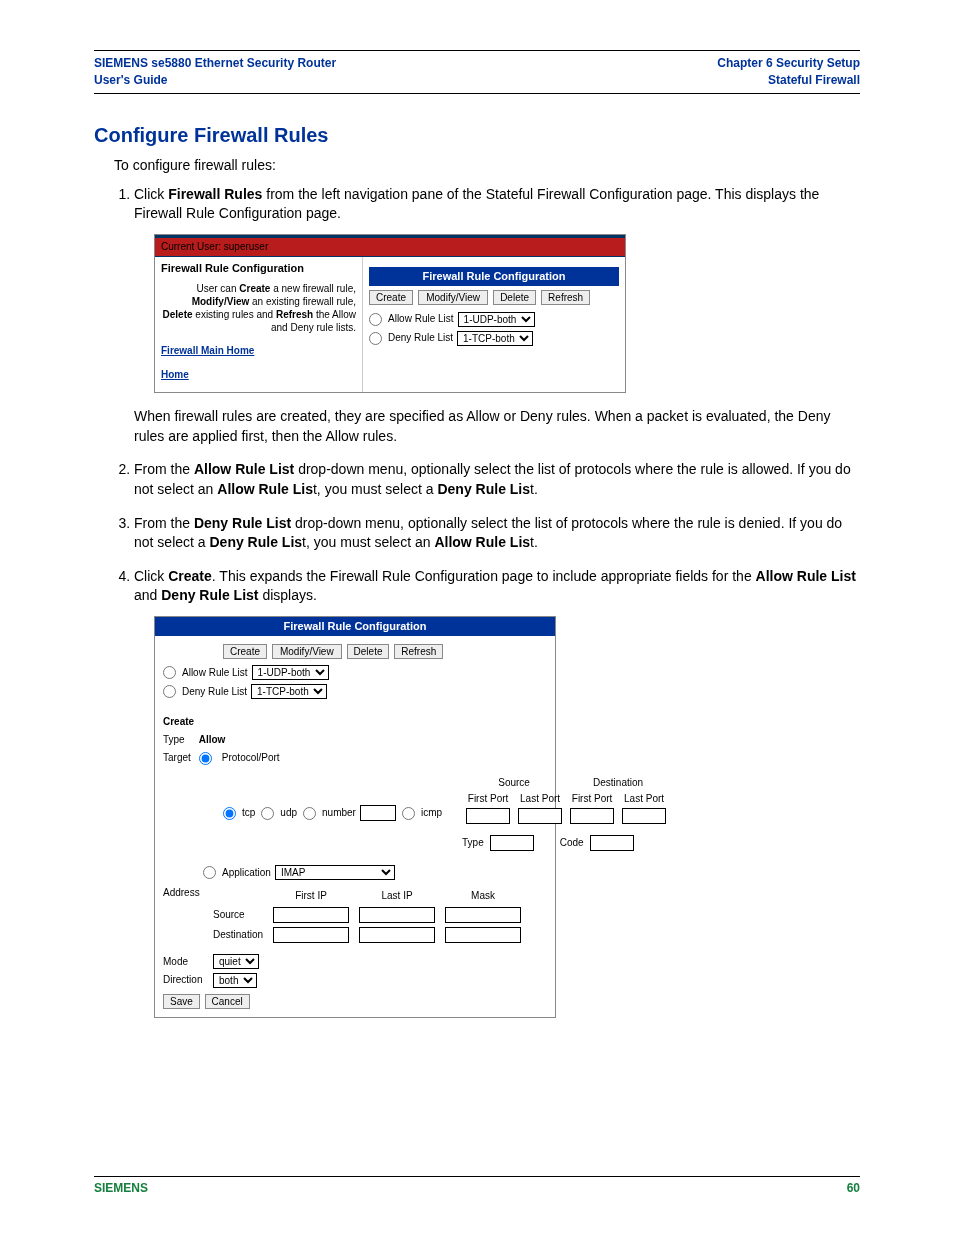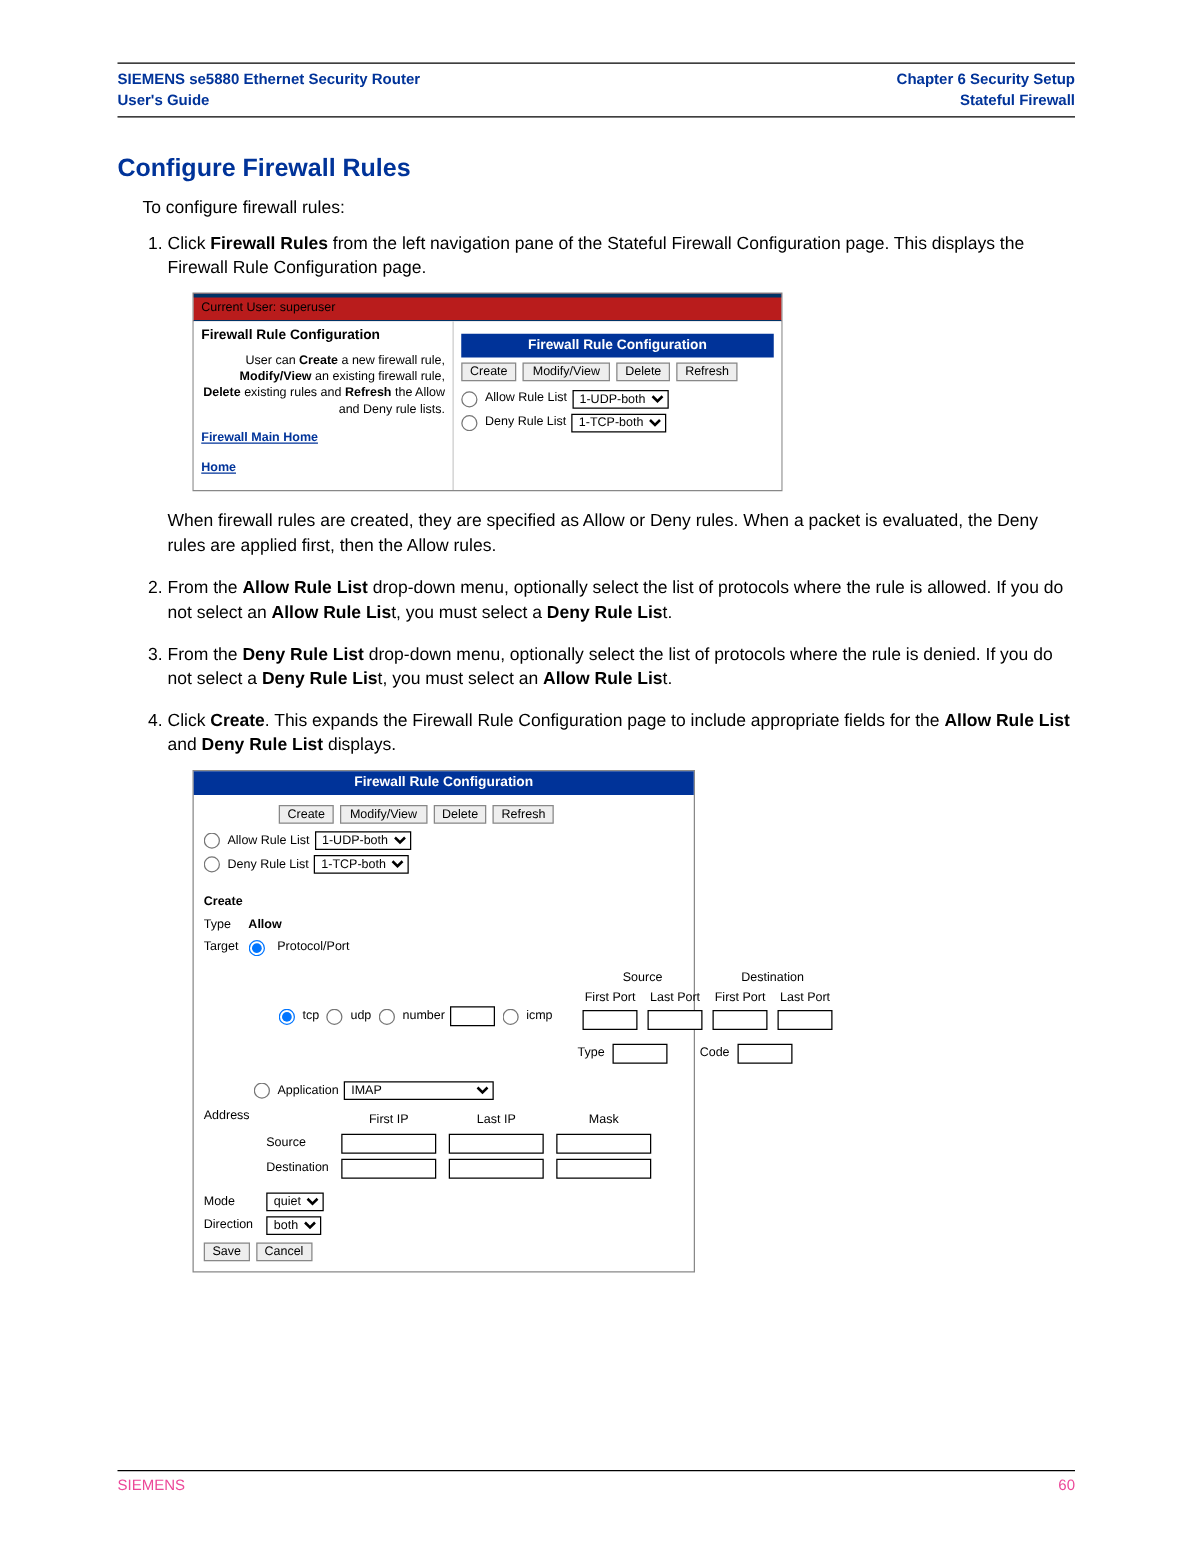--- a/index.html
+++ b/index.html
@@ -133,22 +133,22 @@
   .footer {
     position: absolute;
     bottom: 40px;
     left: 60px;
     right: 60px;
   }
   .footer-row {
     display: flex;
     justify-content: space-between;
     font-size: 12px;
-    font-weight: normal;
-    color: #ec4899;
+    font-weight: bold;
+    color: #15803d;
     padding-top: 4px;
   }
 </style>
 </head>
 <body>
 
 <div class="page">
   <hr class="hr">
   <div class="header-row">
     <div class="header-left">

